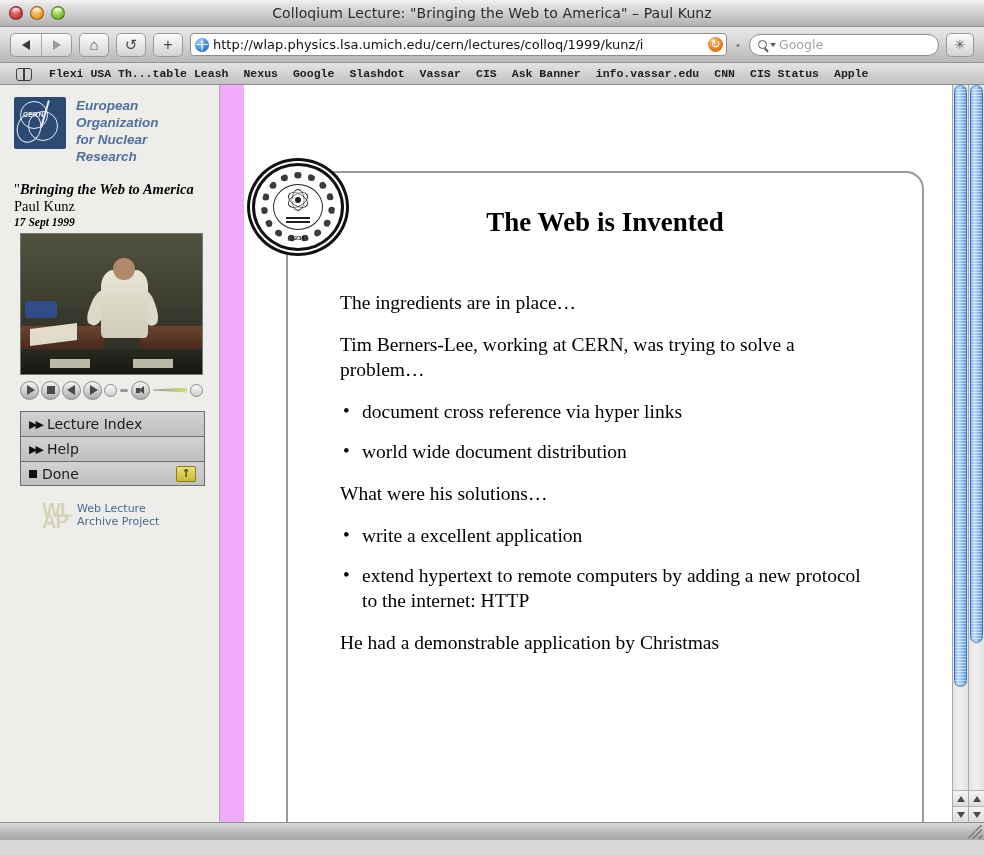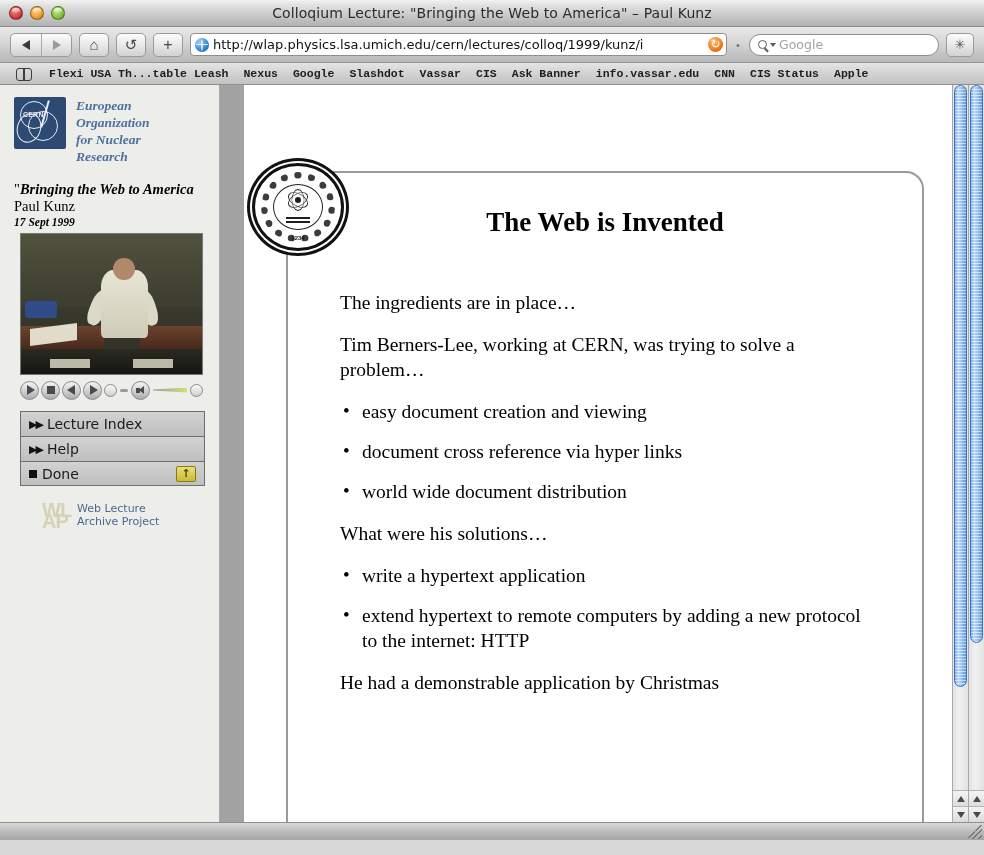--- a/index.html
+++ b/index.html
@@ -219,21 +219,21 @@
     position: absolute; left: 30px; top: 3px; width: 1.8px; height: 28px;
     background: #e9eef5; transform: rotate(16deg);
   }
   .cern-logo .lbl {
     position: absolute; left: 9px; top: 14px;
     font-size: 7px; color: #e9eef5; font-weight: bold;
     letter-spacing: 0.2px;
     font-family: "Liberation Sans", sans-serif;
   }
   .cern-words {
-    font-family: Liberation Serif, serif;
+    font-family: Liberation Sans, sans-serif;
     font-style: italic; font-weight: bold;
     font-size: 13.5px; line-height: 17px; color: #4f6f9e;
   }
 
   .lect-title {
     margin: 16px 0 0 14px;
     font-family: "Liberation Serif", serif;
     font-weight: bold; font-style: italic;
     font-size: 14.5px; color: #000;
     white-space: nowrap; overflow: hidden;
@@ -361,21 +361,21 @@
     color: #d6d2b8; letter-spacing: -1px;
   }
   .wlap-txt {
     font-family: "DejaVu Sans", sans-serif;
     font-size: 11px; line-height: 12.5px; color: #4a6a94;
   }
 
   
   .slidepane {
     flex: 1; min-width: 0;
-    background: #a3a3a3;
+    background: #f0abfc;
     position: relative;
     display: flex;
     justify-content: center;
   }
   .slide-scroll-area {
     flex: 1; min-width: 0;
     background: #fff;
     margin-left: 24px;
     position: relative;
     overflow: hidden;
@@ -679,29 +679,28 @@
 
           <div class="slide-body">
             <div class="para">The ingredients are in place…</div>
 
             <ul class="blist">
             </ul>
 
             <div class="para">Tim Berners-Lee, working at CERN, was trying to solve a problem…</div>
 
             <ul class="blist">
-              <li>easy document creation and viewing</li>
               <li>document cross reference via hyper links</li>
               <li>world wide document distribution</li>
             </ul>
 
             <div class="para">What were his solutions…</div>
 
             <ul class="blist">
-              <li>write a hypertext application</li>
+              <li>write a excellent application</li>
               <li>extend hypertext to remote computers by adding a new protocol to the internet: HTTP</li>
             </ul>
 
             <div class="para">He had a demonstrable application by Christmas</div>
           </div>
         </div>
 
         <div class="vscroll inner">
           <div class="thumb" id="inner-thumb" style="top: 0%; height: calc(86% - 32px);"></div>
           <div class="arrows">

